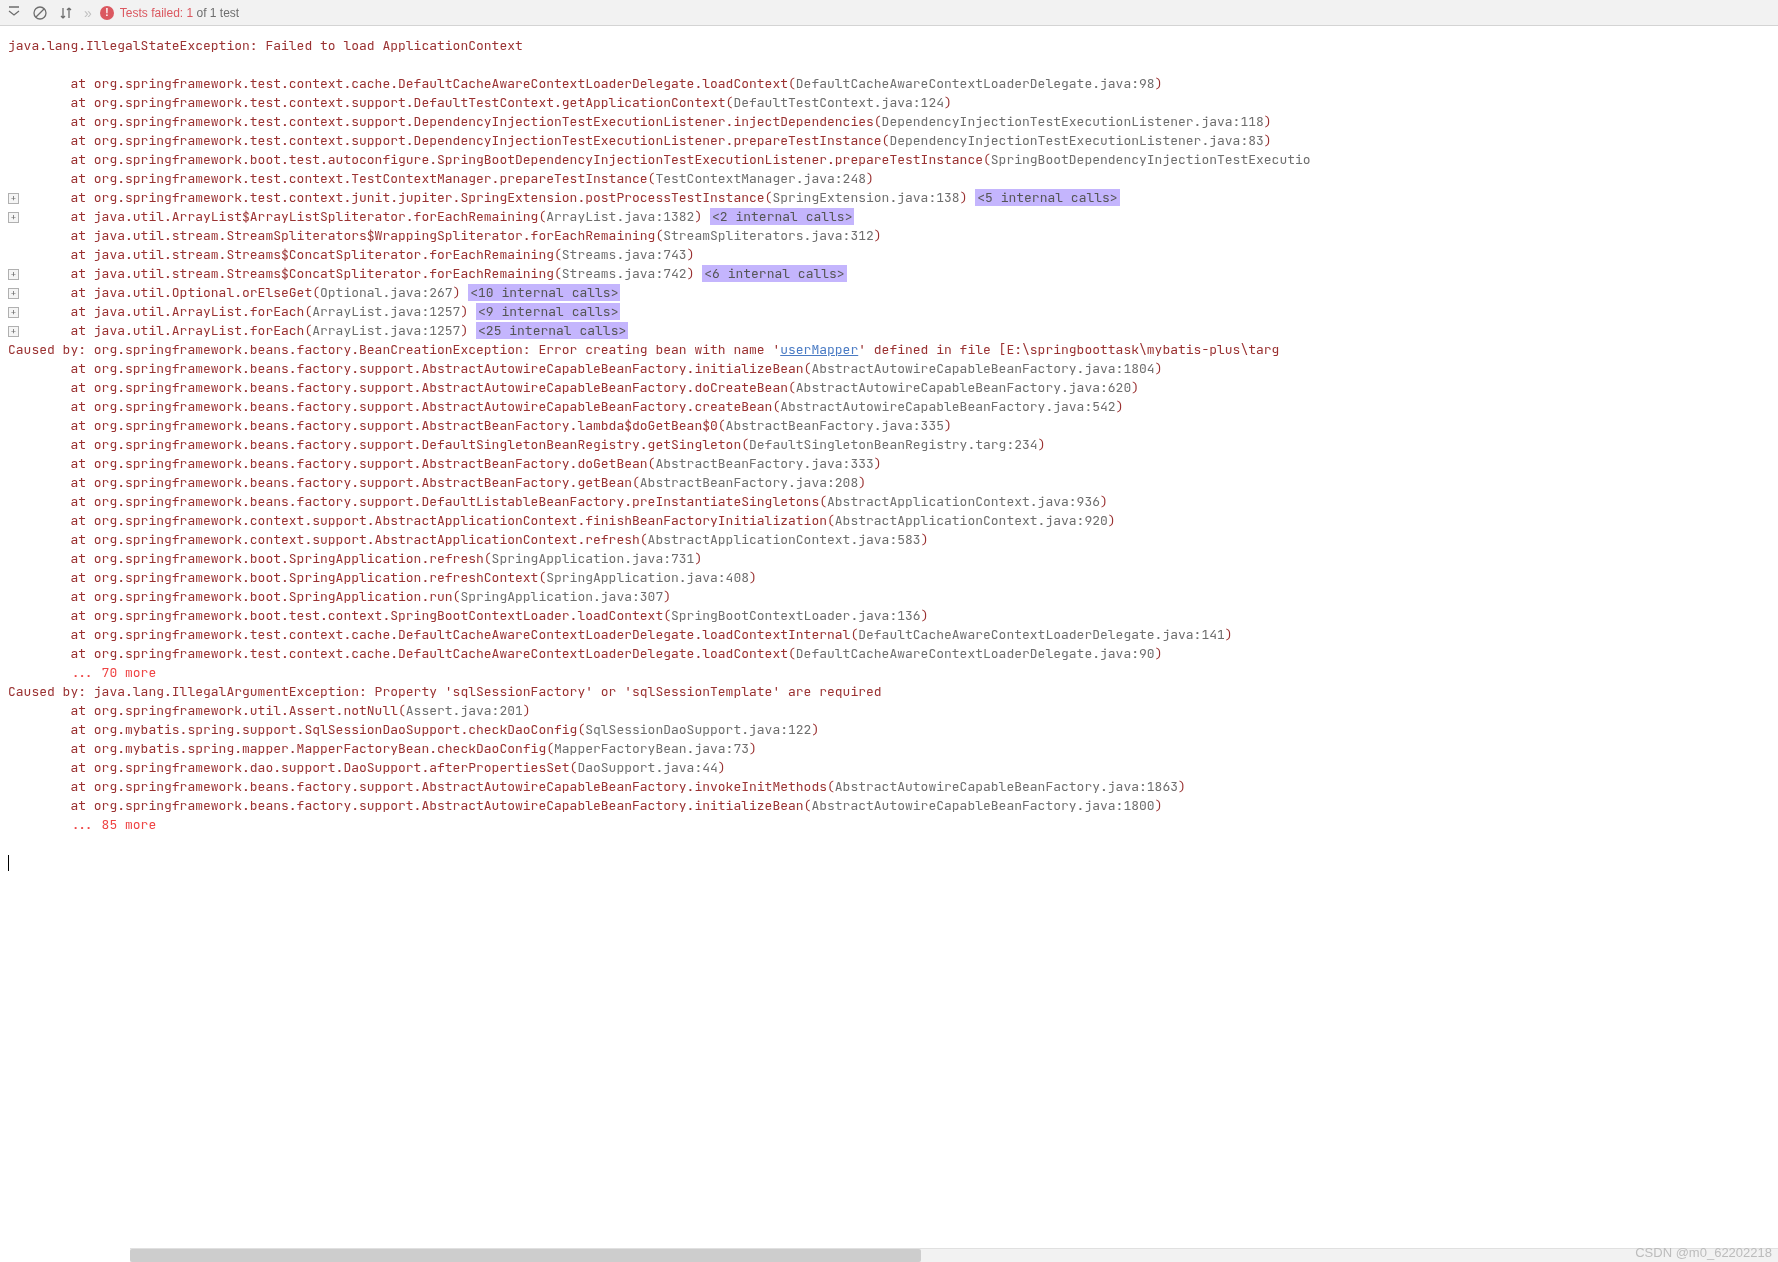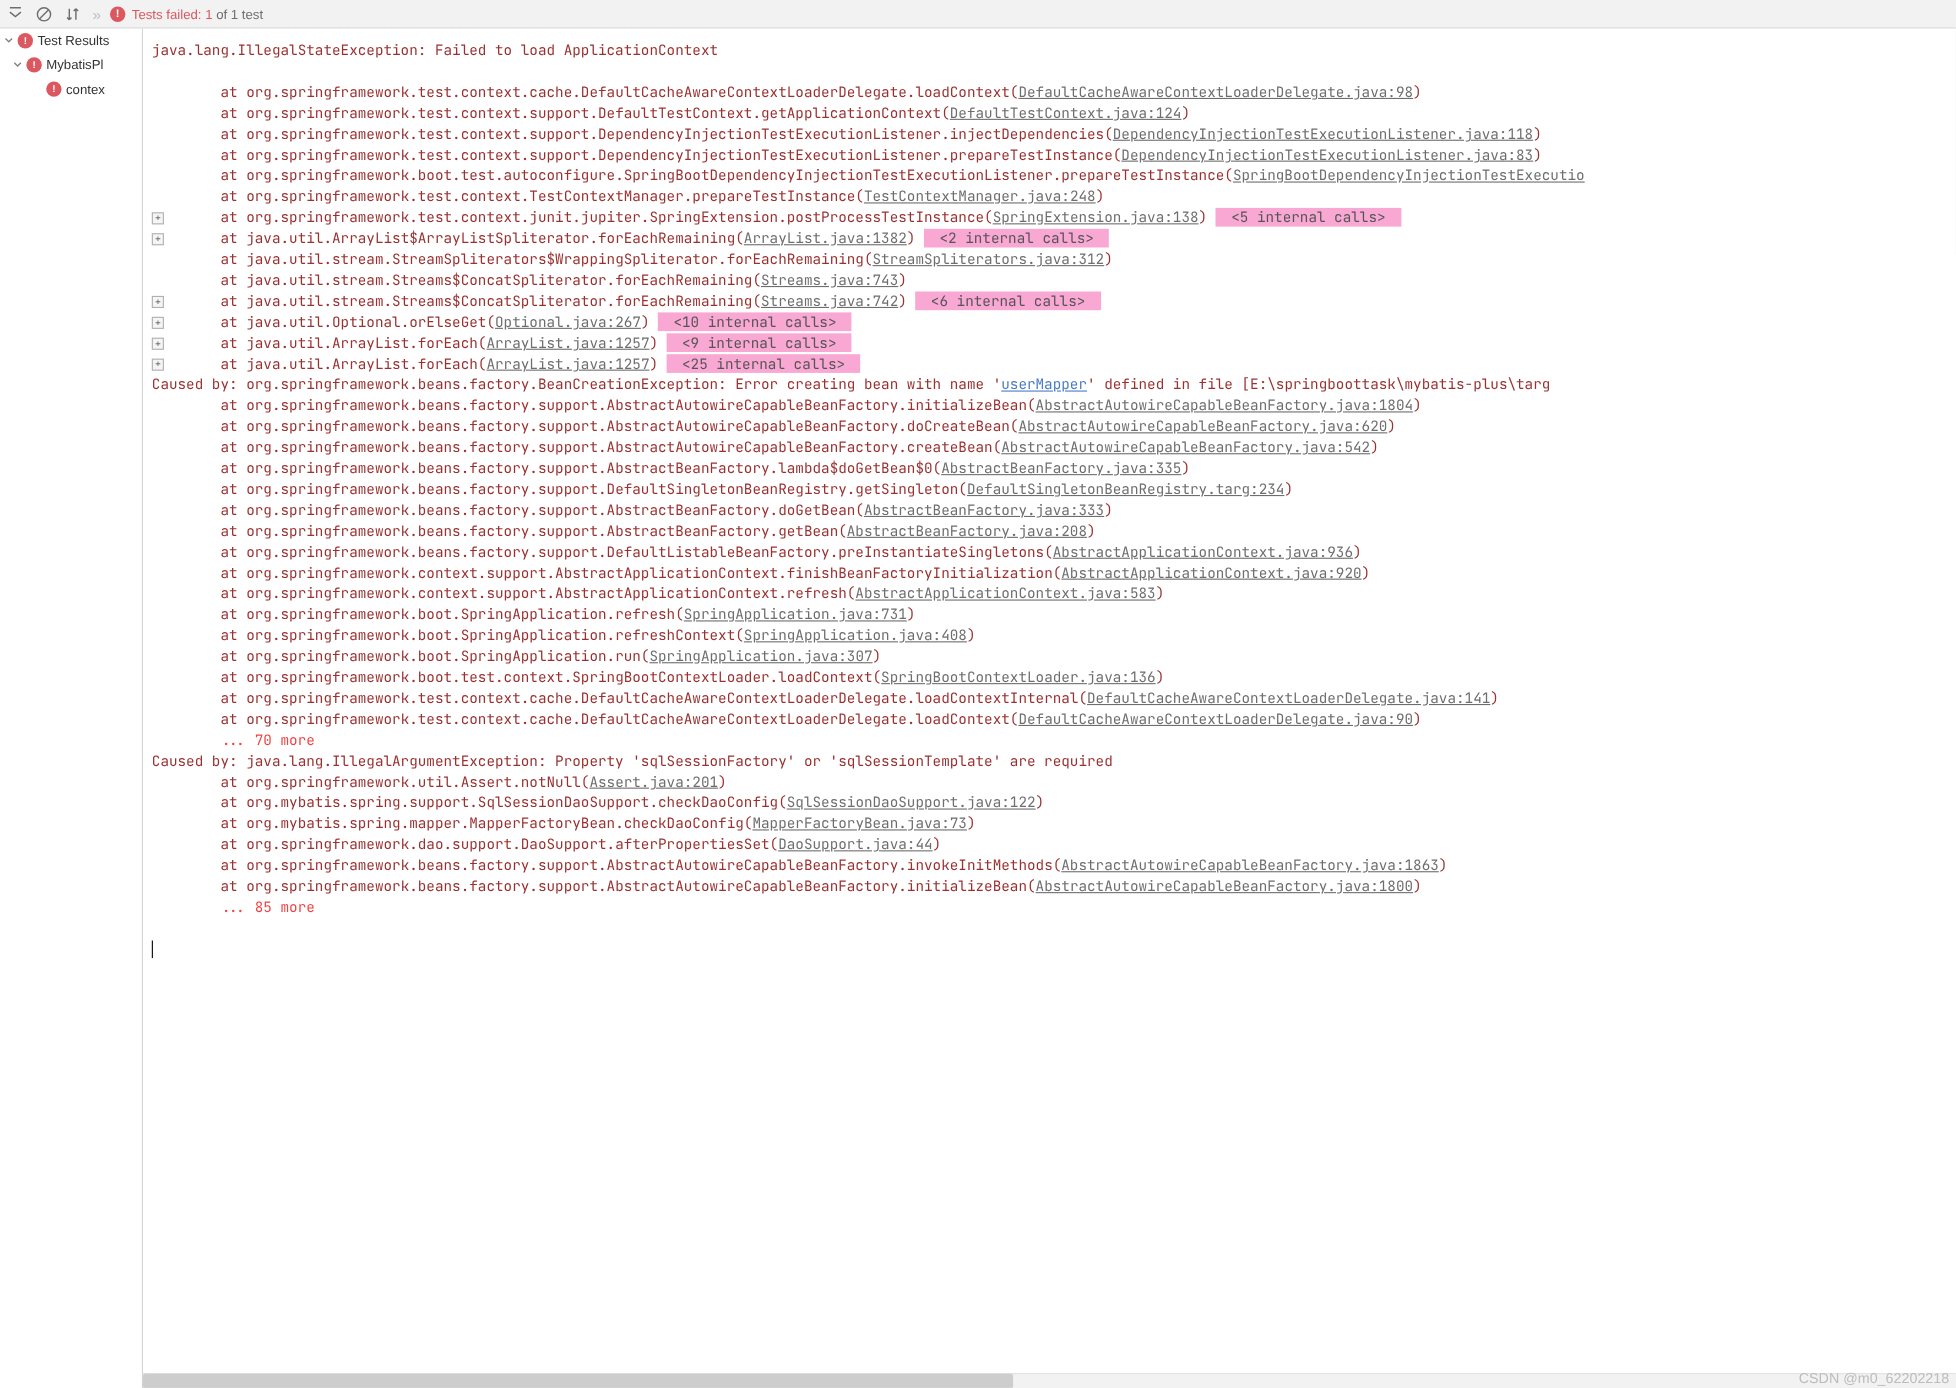--- a/index.html
+++ b/index.html
@@ -13,24 +13,24 @@
 .main{display:flex;height:calc(100% - 26px)}
 .sidebar{width:130px;background:#fff;border-right:1px solid #d4d4d4;overflow:hidden}
 .tree-row{height:22px;display:flex;align-items:center;padding:0 4px;gap:4px;white-space:nowrap}
 .tree-arrow{width:8px;height:8px;color:#808080}
 .status-dot{width:14px;height:14px;background:#db5860;border-radius:50%;display:inline-flex;align-items:center;justify-content:center;flex-shrink:0}
 .status-dot::after{content:"!";color:#fff;font-size:9px;font-weight:bold}
 .tree-label{color:#333}
 .console{flex:1;background:#fff;overflow:auto;position:relative}
 .console-inner{padding:10px 0 10px 8px;font-family:"JetBrains Mono",Consolas,monospace;font-size:13px;line-height:19px;white-space:pre;color:#555}
 .exc{color:#9a3131}
-.link{color:#6e6e6e;text-decoration:underline;cursor:pointer}
+.link{color:#6e6e6e;cursor:pointer}
 .bean{color:#4a7bc4;text-decoration:underline;cursor:pointer}
 .expand{display:inline-block;width:11px;height:11px;border:1px solid #b0b0b0;background:#f5f5f5;color:#707070;font-size:9px;line-height:9px;text-align:center;cursor:pointer;margin-right:4px;vertical-align:middle}
-.intcall{background:#f9a8d4;padding:0 14px}
+.intcall{background:#c4b5fd;padding:0 2px}
 .more{color:#ef4444}
 .scroll-h{position:fixed;bottom:0;left:130px;right:0;height:14px;background:#f2f2f2;border-top:1px solid #e0e0e0}
 .scroll-thumb{height:100%;width:48%;background:#cdcdcd;border-radius:2px}
 .cursor{border-left:1.5px solid #000;height:16px;display:inline-block;vertical-align:middle}
 .watermark{position:fixed;bottom:2px;right:6px;color:#bcbcbc;font-size:13px;font-family:Liberation Sans, sans-serif}
 </style>
 </head>
 <body>
 
 <div class="toolbar">
@@ -49,42 +49,20 @@
       <svg viewBox="0 0 16 16" fill="none" stroke="currentColor" stroke-width="1.3">
         <path d="M5 3v10m0 0l-2-2m2 2l2-2M11 13V3m0 0l-2 2m2-2l2 2"></path>
       </svg>
     </div>
   <span class="divider">»</span>
   <span class="fail-icon">!</span>
   <span><span class="fail-msg">Tests failed: 1</span><span style="color:#6e6e6e"> of 1 test</span></span>
 </div>
 
 <div class="main">
-  <div class="sidebar">
-    <div class="tree-row">
-      <svg class="tree-arrow" viewBox="0 0 8 8">
-          <path d="M1 2l3 3 3-3" fill="none" stroke="#808080" stroke-width="1.2"></path>
-        </svg>
-      <span class="status-dot"></span>
-      <span class="tree-label">Test Results</span>
-    </div>
-    <div class="tree-row">
-      <span style="width:4px"></span>
-      <svg class="tree-arrow" viewBox="0 0 8 8">
-          <path d="M1 2l3 3 3-3" fill="none" stroke="#808080" stroke-width="1.2"></path>
-        </svg>
-      <span class="status-dot"></span>
-      <span class="tree-label">MybatisPl</span>
-    </div>
-    <div class="tree-row">
-      <span style="width:34px"></span>
-      <span class="status-dot"></span>
-      <span class="tree-label">contex</span>
-    </div>
-  </div>
 
   <div class="console">
     <div class="console-inner"><span class="exc">java.lang.IllegalStateException: Failed to load ApplicationContext</span>
 
 <span class="exc">	at org.springframework.test.context.cache.DefaultCacheAwareContextLoaderDelegate.loadContext(</span><span class="link">DefaultCacheAwareContextLoaderDelegate.java:98</span><span class="exc">)</span>
 <span class="exc">	at org.springframework.test.context.support.DefaultTestContext.getApplicationContext(</span><span class="link">DefaultTestContext.java:124</span><span class="exc">)</span>
 <span class="exc">	at org.springframework.test.context.support.DependencyInjectionTestExecutionListener.injectDependencies(</span><span class="link">DependencyInjectionTestExecutionListener.java:118</span><span class="exc">)</span>
 <span class="exc">	at org.springframework.test.context.support.DependencyInjectionTestExecutionListener.prepareTestInstance(</span><span class="link">DependencyInjectionTestExecutionListener.java:83</span><span class="exc">)</span>
 <span class="exc">	at org.springframework.boot.test.autoconfigure.SpringBootDependencyInjectionTestExecutionListener.prepareTestInstance(</span><span class="link">SpringBootDependencyInjectionTestExecutio</span>
 <span class="exc">	at org.springframework.test.context.TestContextManager.prepareTestInstance(</span><span class="link">TestContextManager.java:248</span><span class="exc">)</span>

